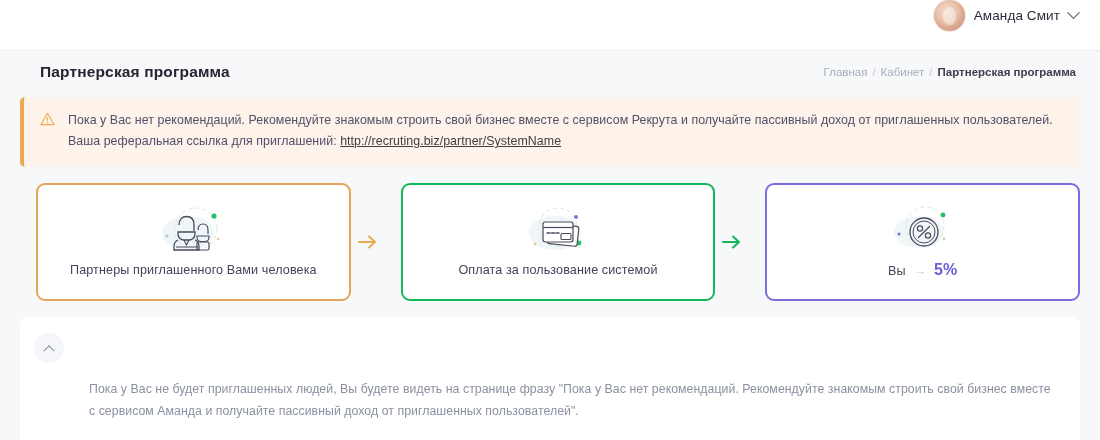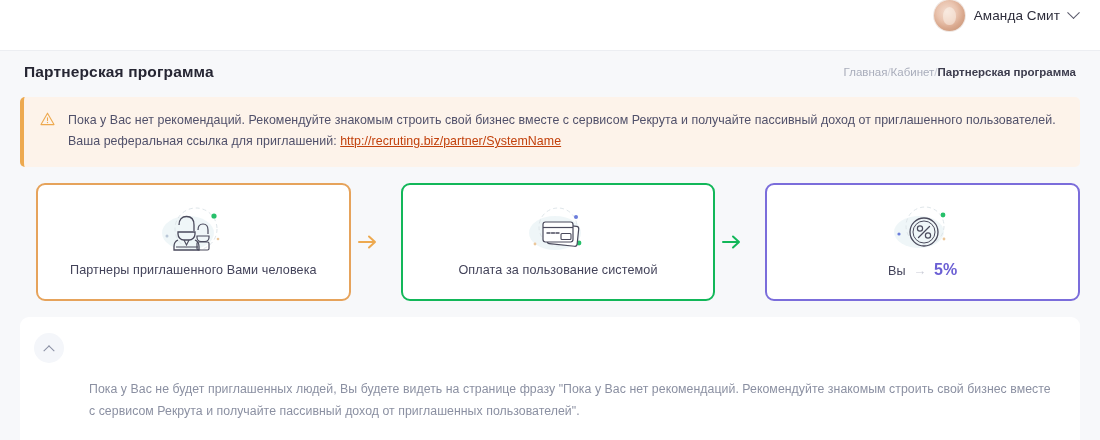--- a/index.html
+++ b/index.html
@@ -65,32 +65,34 @@
   }
 
   
   .page-head {
     height: 42px;
     padding: 0 24px;
     display: flex;
     align-items: center;
     justify-content: space-between;
     background: #f7f8fa;
+    margin-left: 16px;
   }
   .page-title {
     font-size: 15.5px;
     font-weight: bold;
     color: #262633;
     letter-spacing: .15px;
   }
   .breadcrumb {
     font-size: 11.5px;
     color: #a9adbb;
     display: flex;
     align-items: flex-end;
+    gap: 5px;
     white-space: nowrap;
   }
   .breadcrumb .crumb { cursor: pointer; }
   .breadcrumb .crumb.current {
     color: #3d3d4e;
     font-weight: bold;
     cursor: default;
   }
   .breadcrumb .sep { color: #c6cad4; }
 
@@ -109,21 +111,21 @@
     align-items: flex-start;
   }
   .alert-icon { flex: 0 0 auto; margin-top: 2px; }
   .alert-text {
     font-size: 12.4px;
     line-height: 1.72;
     color: #50506a;
     letter-spacing: .05px;
   }
   .alert-link {
-    color: #c2410c;
+    color: #404040;
     text-decoration: underline;
     cursor: pointer;
   }
 
   
   .steps {
     margin-top: 16px;
     display: flex;
     align-items: stretch;
     gap: 0;
@@ -243,21 +245,21 @@
 
     <div class="alert">
       <span class="alert-icon">
         <svg width="15" height="14" viewBox="0 0 15 14">
           <path d="M7.5 1.2 L14 12.6 H1 Z" fill="none" stroke="#eda94f" stroke-width="1.1" stroke-linejoin="round"></path>
           <rect x="6.95" y="5.2" width="1.1" height="3.7" rx=".5" fill="#eda94f"></rect>
           <circle cx="7.5" cy="10.5" r=".7" fill="#eda94f"></circle>
         </svg>
       </span>
       <div class="alert-text">
-        <span>Пока у Вас нет рекомендаций. Рекомендуйте знакомым строить свой бизнес вместе с сервисом Рекрута и получайте пассивный доход от приглашенного пользователей. Ваша реферальная ссылка для приглашений: </span><span class="alert-link">http://recruting.biz/partner/SystemName</span>
+        <span>Пока у Вас нет рекомендаций. Рекомендуйте знакомым строить свой бизнес вместе с сервисом Рекрута и получайте пассивный доход от приглашенных пользователей. Ваша реферальная ссылка для приглашений: </span><span class="alert-link">http://recruting.biz/partner/SystemName</span>
       </div>
     </div>
 
     <div class="steps">
 
       <div class="step-card">
         <div class="step-icon">
           <svg width="82" height="56" viewBox="0 0 82 56">
             <ellipse cx="36" cy="30" rx="26" ry="17" fill="#eaf3f6" opacity=".75"></ellipse>
             <circle cx="44" cy="26" r="21" fill="none" stroke="#dfe6ea" stroke-width="1" stroke-dasharray="4 3"></circle>
@@ -331,19 +333,19 @@
 
     </div>
 
     <div class="faq">
       <div class="faq-head">
         <span class="faq-toggle">
           <span class="chev-up"></span>
         </span>
       </div>
       <div class="faq-body">
-        <p class="faq-p">Пока у Вас не будет приглашенных людей, Вы будете видеть на странице фразу "Пока у Вас нет рекомендаций. Рекомендуйте знакомым строить свой бизнес вместе с сервисом Рекрута и получайте пассивный доход от приглашенных пользователей".</p>
+        <p class="faq-p">Пока у Вас не будет приглашенных людей, Вы будете видеть на странице фразу "Пока у Вас нет рекомендаций. Рекомендуйте знакомым строить свой бизнес вместе с сервисом Аманда и получайте пассивный доход от приглашенных пользователей".</p>
         <p class="faq-p">Когда только у Вас появятся приглашенные пользователи, в таблице будут отображаться контактные данные приглашенных Вами пользователей и статусы развернутых</p>
       </div>
     </div>
 
   </div>
 </div>
 
 </body></html>

